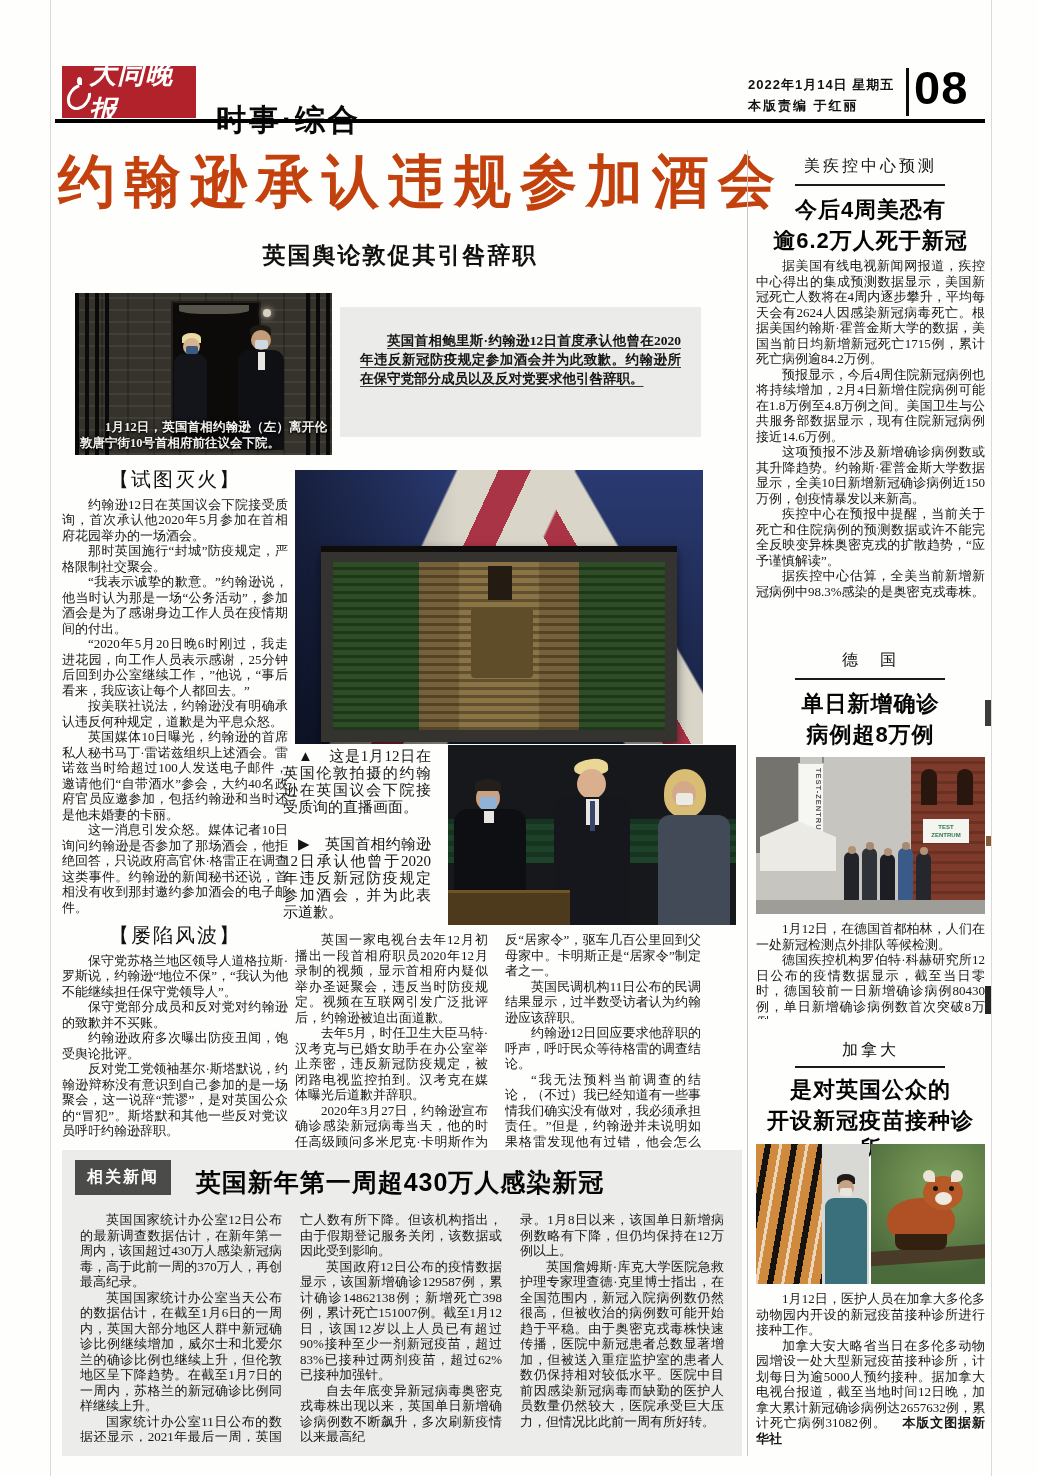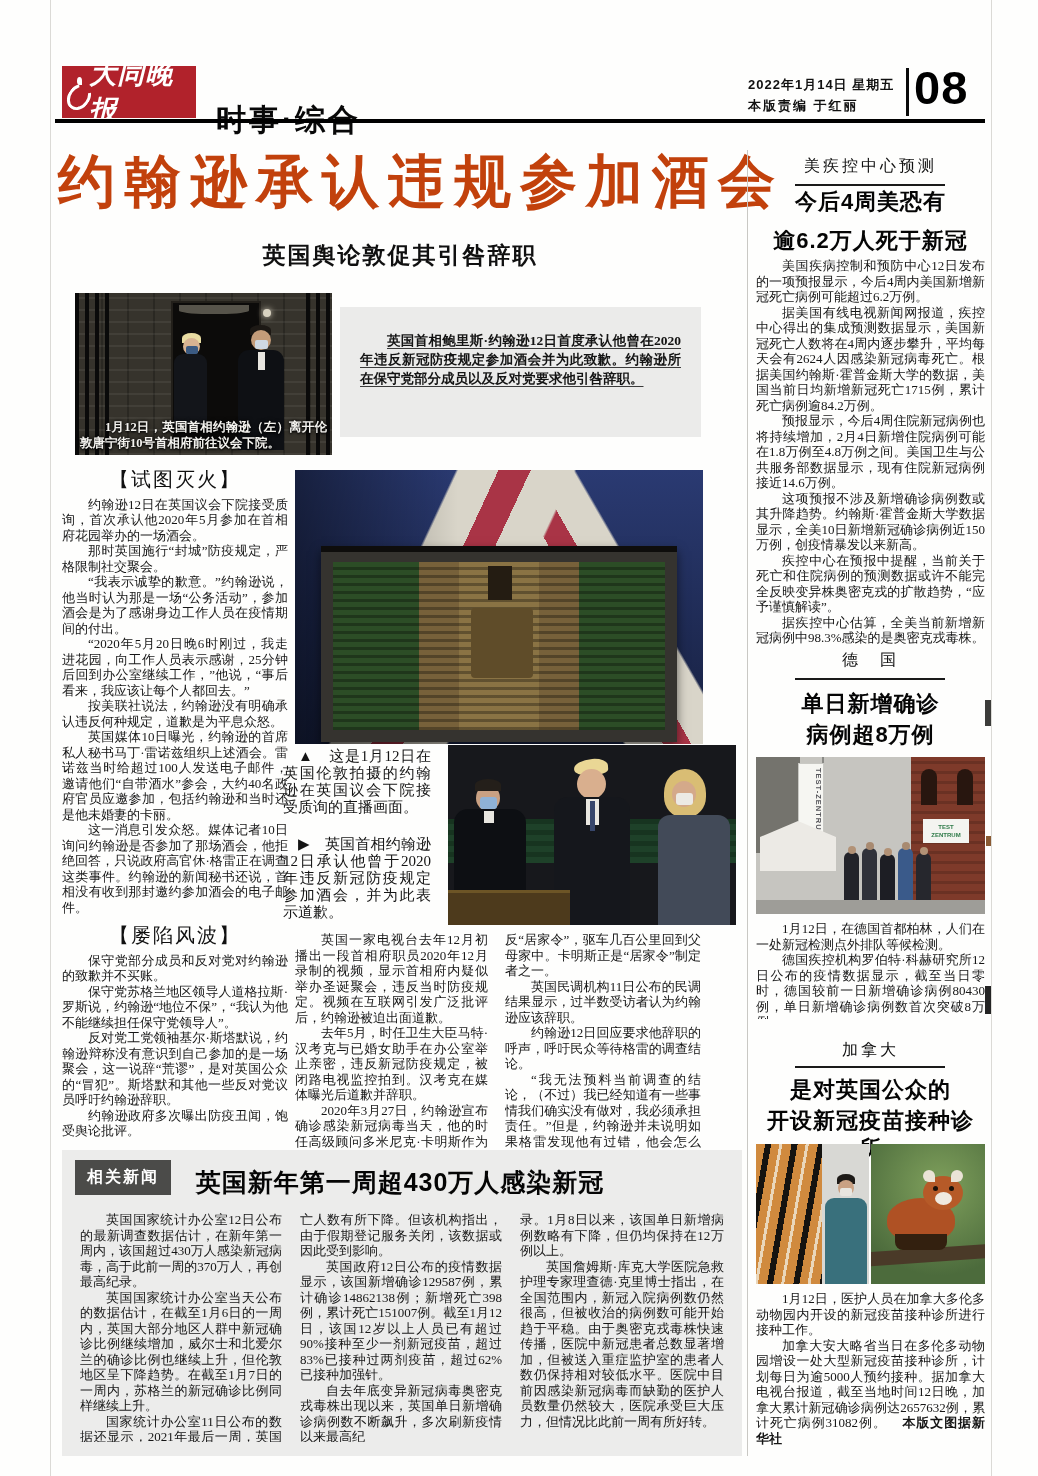--- a/index.html
+++ b/index.html
@@ -75,24 +75,24 @@
   <div class="abs bpar" style="left:62px;top:470px;width:226px;height:682px;overflow:hidden;">
     <h3 class="sechead" style="margin:2px 0 9px;">【试图灭火】</h3>
     <p>约翰逊12日在英国议会下院接受质询，首次承认他2020年5月参加在首相府花园举办的一场酒会。</p>
     <p>那时英国施行“封城”防疫规定，严格限制社交聚会。</p>
     <p>“我表示诚挚的歉意。”约翰逊说，他当时认为那是一场“公务活动”，参加酒会是为了感谢身边工作人员在疫情期间的付出。</p>
     <p>“2020年5月20日晚6时刚过，我走进花园，向工作人员表示感谢，25分钟后回到办公室继续工作，”他说，“事后看来，我应该让每个人都回去。”</p>
     <p>按美联社说法，约翰逊没有明确承认违反何种规定，道歉是为平息众怒。</p>
     <p>英国媒体10日曝光，约翰逊的首席私人秘书马丁·雷诺兹组织上述酒会。雷诺兹当时给超过100人发送电子邮件，邀请他们“自带酒水”参会，大约40名政府官员应邀参加，包括约翰逊和当时还是他未婚妻的卡丽。</p>
     <p>这一消息引发众怒。媒体记者10日询问约翰逊是否参加了那场酒会，他拒绝回答，只说政府高官休·格雷正在调查这类事件。约翰逊的新闻秘书还说，首相没有收到那封邀约参加酒会的电子邮件。</p>
     <h3 class="sechead" style="margin:13px 0 9px;">【屡陷风波】</h3>
+    <p>保守党苏格兰地区领导人道格拉斯·罗斯说，约翰逊“地位不保”，“我认为他不能继续担任保守党领导人”。</p>
     <p>保守党部分成员和反对党对约翰逊的致歉并不买账。</p>
-    <p>保守党苏格兰地区领导人道格拉斯·罗斯说，约翰逊“地位不保”，“我认为他不能继续担任保守党领导人”。</p>
+    <p>约翰逊政府多次曝出防疫丑闻，饱受舆论批评。</p>
     <p>反对党工党领袖基尔·斯塔默说，约翰逊辩称没有意识到自己参加的是一场聚会，这一说辞“荒谬”，是对英国公众的“冒犯”。斯塔默和其他一些反对党议员呼吁约翰逊辞职。</p>
-    <p>约翰逊政府多次曝出防疫丑闻，饱受舆论批评。</p>
   </div>
 
   <div class="photo" style="left:295px;top:470px;width:408px;height:274px;background:
      linear-gradient(115deg, rgba(0,0,0,0) 30%, #d9d5c9 30.5%, #d9d5c9 38%, #a93446 38%, #a93446 44%, #d9d5c9 44%, #d9d5c9 52%, rgba(0,0,0,0) 52.5%),
      linear-gradient(60deg, rgba(0,0,0,0) 58%, #d9d5c9 58.5%, #d9d5c9 65%, #a93446 65%, #a93446 70%, #d9d5c9 70%, #d9d5c9 77%, rgba(0,0,0,0) 77.5%),
      linear-gradient(180deg,#2a3a72,#17203f);">
     <div class="ph" style="left:0;top:0;width:40%;height:100%;background:linear-gradient(90deg, rgba(0,0,0,.45), rgba(0,0,0,0));"></div>
     <div class="ph" style="left:26px;top:76px;width:356px;height:190px;background:#35332f;border-top:6px solid #0e0d0c;box-shadow:0 5px 10px rgba(0,0,0,.55);">
       <div class="ph" style="left:12px;top:10px;right:12px;bottom:12px;background:
         repeating-linear-gradient(0deg, rgba(0,0,0,.30) 0 3px, rgba(0,0,0,0) 3px 8px),
@@ -154,24 +154,23 @@
     <div class="abs bpar" style="left:458px;top:62px;width:204px;height:230px;overflow:hidden;">
       <p class="noind">录。1月8日以来，该国单日新增病例数略有下降，但仍均保持在12万例以上。</p>
       <p>英国詹姆斯·库克大学医院急救护理专家理查德·克里博士指出，在全国范围内，新冠入院病例数仍然很高，但被收治的病例数可能开始趋于平稳。由于奥密克戎毒株快速传播，医院中新冠患者总数显著增加，但被送入重症监护室的患者人数仍保持相对较低水平。医院中目前因感染新冠病毒而缺勤的医护人员数量仍然较大，医院承受巨大压力，但情况比此前一周有所好转。</p>
     </div>
   </div>
 
   <div class="abs" style="left:747px;top:150px;width:1px;height:1306px;background:#c9c8c4;"></div>
 
   <div class="abs railkick" style="left:756px;top:156px;width:229px;">美疾控中心预测</div>
   <div class="abs railrule" style="left:795px;top:184px;width:150px;"></div>
-  <div class="abs railhead" style="left:756px;top:188px;width:229px;">今后4周美恐有</div>
+  <div class="abs railhead" style="left:756px;top:196px;width:229px;">今后4周美恐有</div>
   <div class="abs railhead" style="left:756px;top:227px;width:229px;">逾6.2万人死于新冠</div>
   <div class="abs bpar" style="left:756px;top:258px;width:229px;height:390px;overflow:hidden;">
-    <p>美国疾病控制和预防中心12日发布的一项预报显示，今后4周内美国新增新冠死亡病例可能超过6.2万例。</p>
     <p>据美国有线电视新闻网报道，疾控中心得出的集成预测数据显示，美国新冠死亡人数将在4周内逐步攀升，平均每天会有2624人因感染新冠病毒死亡。根据美国约翰斯·霍普金斯大学的数据，美国当前日均新增新冠死亡1715例，累计死亡病例逾84.2万例。</p>
     <p>预报显示，今后4周住院新冠病例也将持续增加，2月4日新增住院病例可能在1.8万例至4.8万例之间。美国卫生与公共服务部数据显示，现有住院新冠病例接近14.6万例。</p>
     <p>这项预报不涉及新增确诊病例数或其升降趋势。约翰斯·霍普金斯大学数据显示，全美10日新增新冠确诊病例近150万例，创疫情暴发以来新高。</p>
     <p>疾控中心在预报中提醒，当前关于死亡和住院病例的预测数据或许不能完全反映变异株奥密克戎的扩散趋势，“应予谨慎解读”。</p>
     <p>据疾控中心估算，全美当前新增新冠病例中98.3%感染的是奥密克戎毒株。</p>
   </div>
 
   <div class="abs railkick" style="left:756px;top:650px;width:229px;">德　国</div>
   <div class="abs railrule" style="left:795px;top:678px;width:150px;"></div>
   <div class="abs railhead" style="left:756px;top:690px;width:229px;">单日新增确诊</div>

